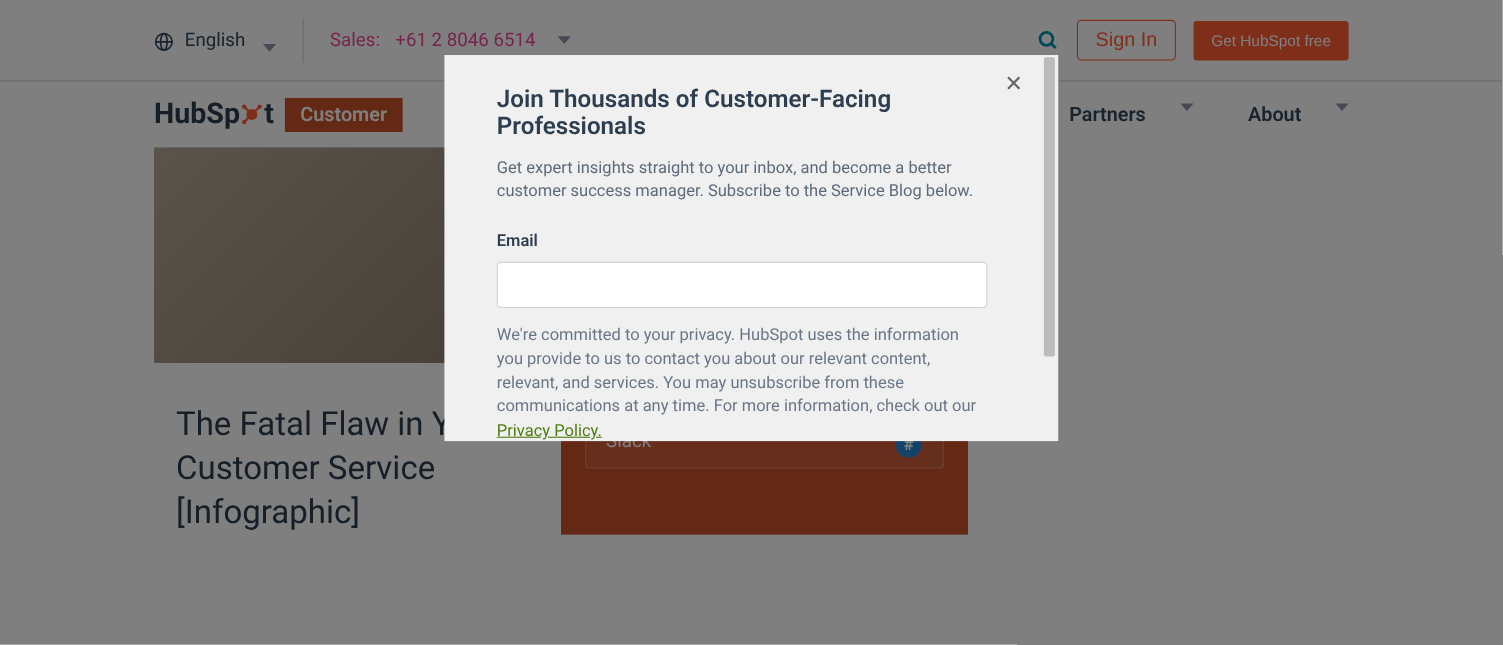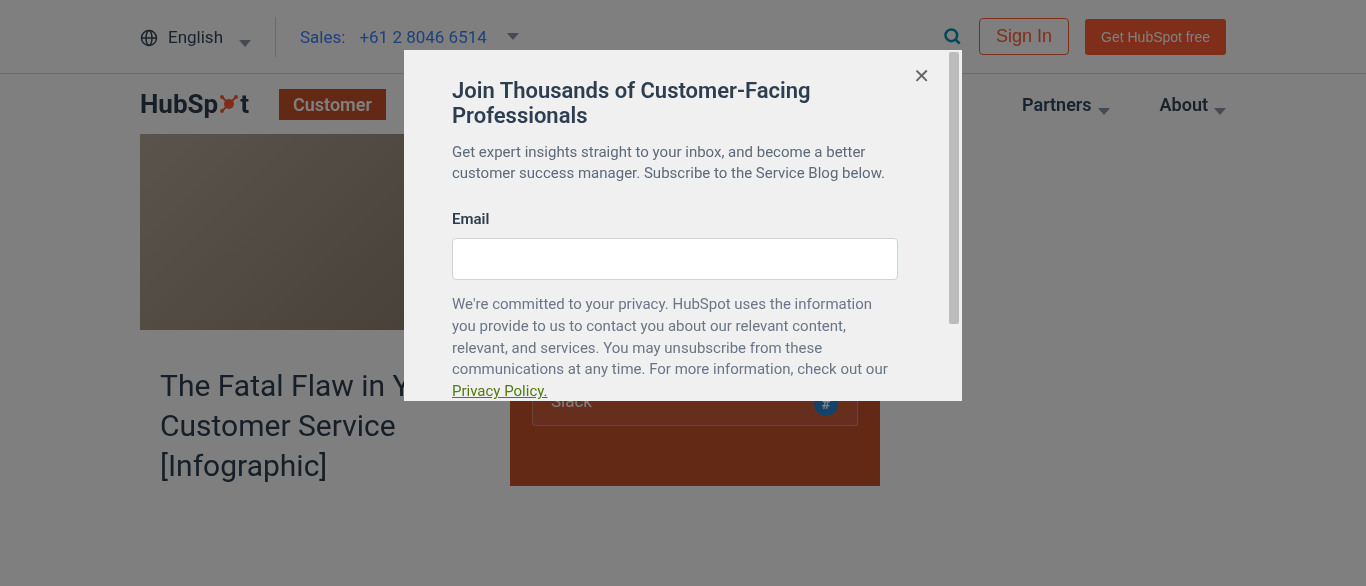--- a/index.html
+++ b/index.html
@@ -4,32 +4,32 @@
 <style>
 * { margin:0; padding:0; box-sizing:border-box; }
 body { font-family:-apple-system,BlinkMacSystemFont,"Segoe UI",Roboto,Helvetica,Arial,sans-serif; background:#fff; width:1366px; height:586px; overflow:hidden; position:relative; }
 
 .topbar { height:74px; border-bottom:1px solid #d5d7dd; display:flex; align-items:center; padding:0 140px; justify-content:space-between; }
 .topbar-left { display:flex; align-items:center; gap:24px; }
 .lang { display:flex; align-items:flex-end; gap:10px; font-size:17px; color:#33475b; cursor:pointer; }
 .globe { width:18px; height:18px; display:inline-flex; }
 .caret { width:0; height:0; border-left:6px solid transparent; border-right:6px solid transparent; border-top:7px solid #8a94a6; margin-left:6px; }
 .divider { width:1px; height:40px; background:#cbd6e2; }
-.sales { display:flex; align-items:center; gap:14px; font-size:17px; color:#3b82f6; }
+.sales { display:flex; align-items:center; gap:14px; font-size:17px; color:#ec4899; }
 .topbar-right { display:flex; align-items:center; gap:16px; }
 .search-ico { width:20px; height:20px; color:#0091ae; cursor:pointer; }
 .btn-outline { border:1.5px solid #ff5c35; color:#ff5c35; background:#fff; padding:7px 16px; font-size:18px; font-weight:500; border-radius:4px; cursor:pointer; }
 .btn-solid { background:#ff5c35; color:#fff; border:none; padding:10px 16px; font-size:14px; font-weight:500; border-radius:3px; cursor:pointer; }
 
 .navbar { height:60px; display:flex; align-items:center; padding:0 140px; justify-content:space-between; }
-.logo-wrap { display:flex; align-items:center; gap:30px; }
+.logo-wrap { display:flex; align-items:center; gap:10px; }
 .hubspot-logo { font-size:26px; font-weight:700; color:#2d3e50; display:flex; align-items:center; }
 .service-badge { background:#c9522a; color:#fff; padding:5px 14px; font-size:18px; font-weight:600; }
 .nav-items { display:flex; gap:50px; }
-.nav-item { display:flex; align-items:flex-end; gap:0; font-size:18px; font-weight:600; color:#33475b; cursor:pointer; }
+.nav-item { display:flex; align-items:flex-start; gap:25px; font-size:18px; font-weight:600; color:#33475b; cursor:pointer; }
 
 .content { display:flex; gap:22px; padding:0 140px; }
 .card { width:348px; }
 .card-img { width:348px; height:196px; background:#ccc; }
 .img1 { background:linear-gradient(135deg,#3a3a3a 0%,#6b5b4a 40%,#c9a87c 70%,#555 100%); }
 .img2 { background:linear-gradient(135deg,#b5a89a,#8a7d6f); }
 .card-cat { font-size:15px; color:#5f6a7d; margin:20px 0 16px 20px; }
 .card-title { font-size:30px; line-height:1.33; color:#2d3e50; font-weight:400; padding:0 20px; }
 
 .sidebar { width:370px; background:#c9522a; padding:76px 22px 0; color:#fff; }

